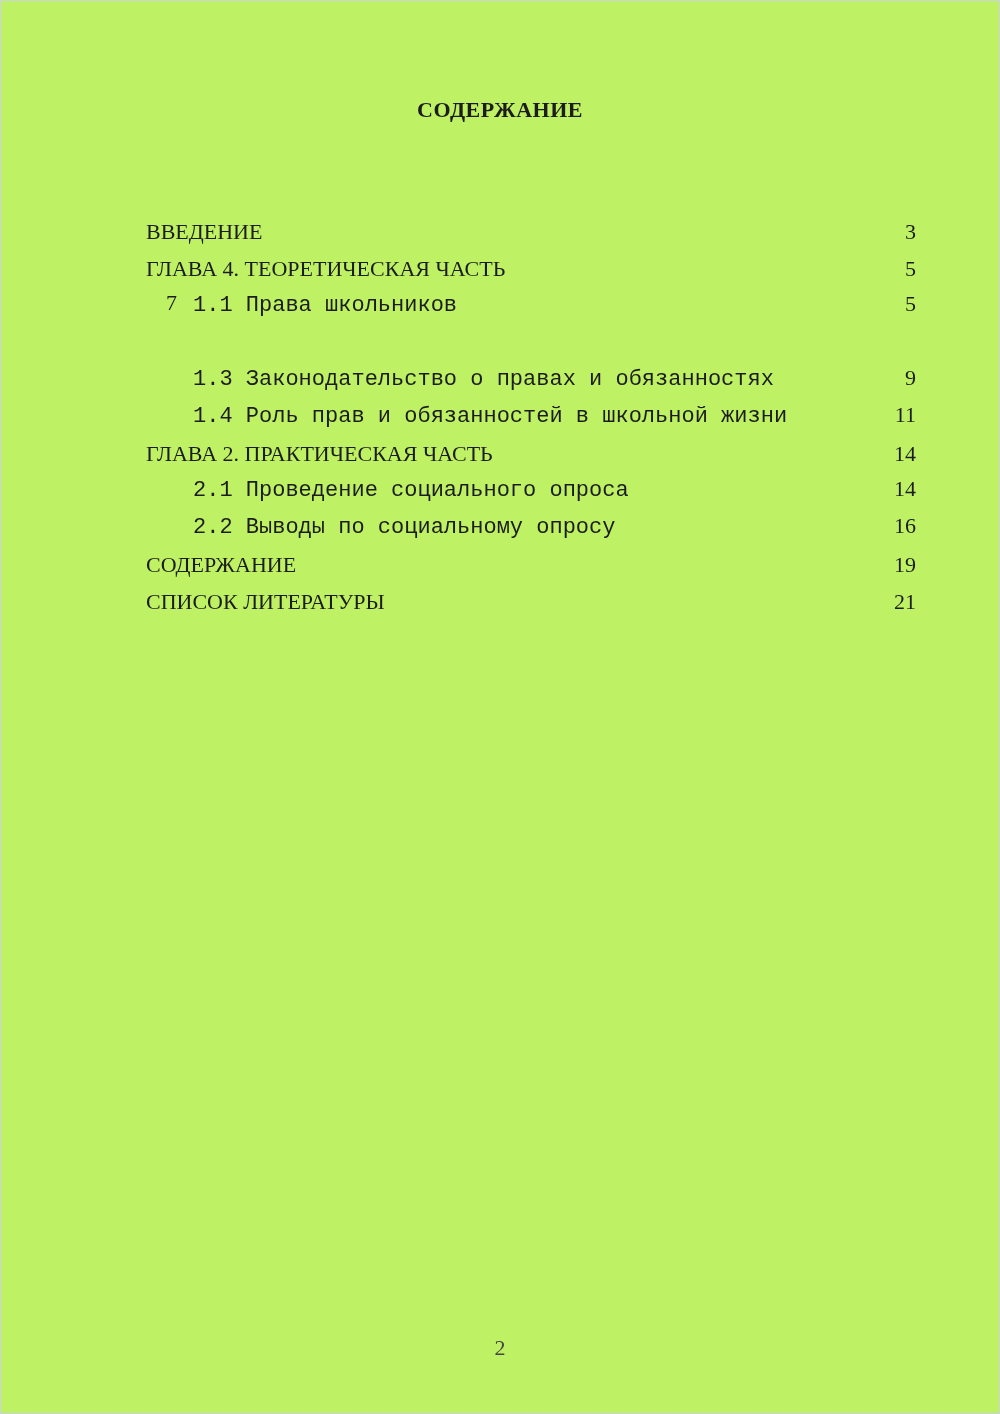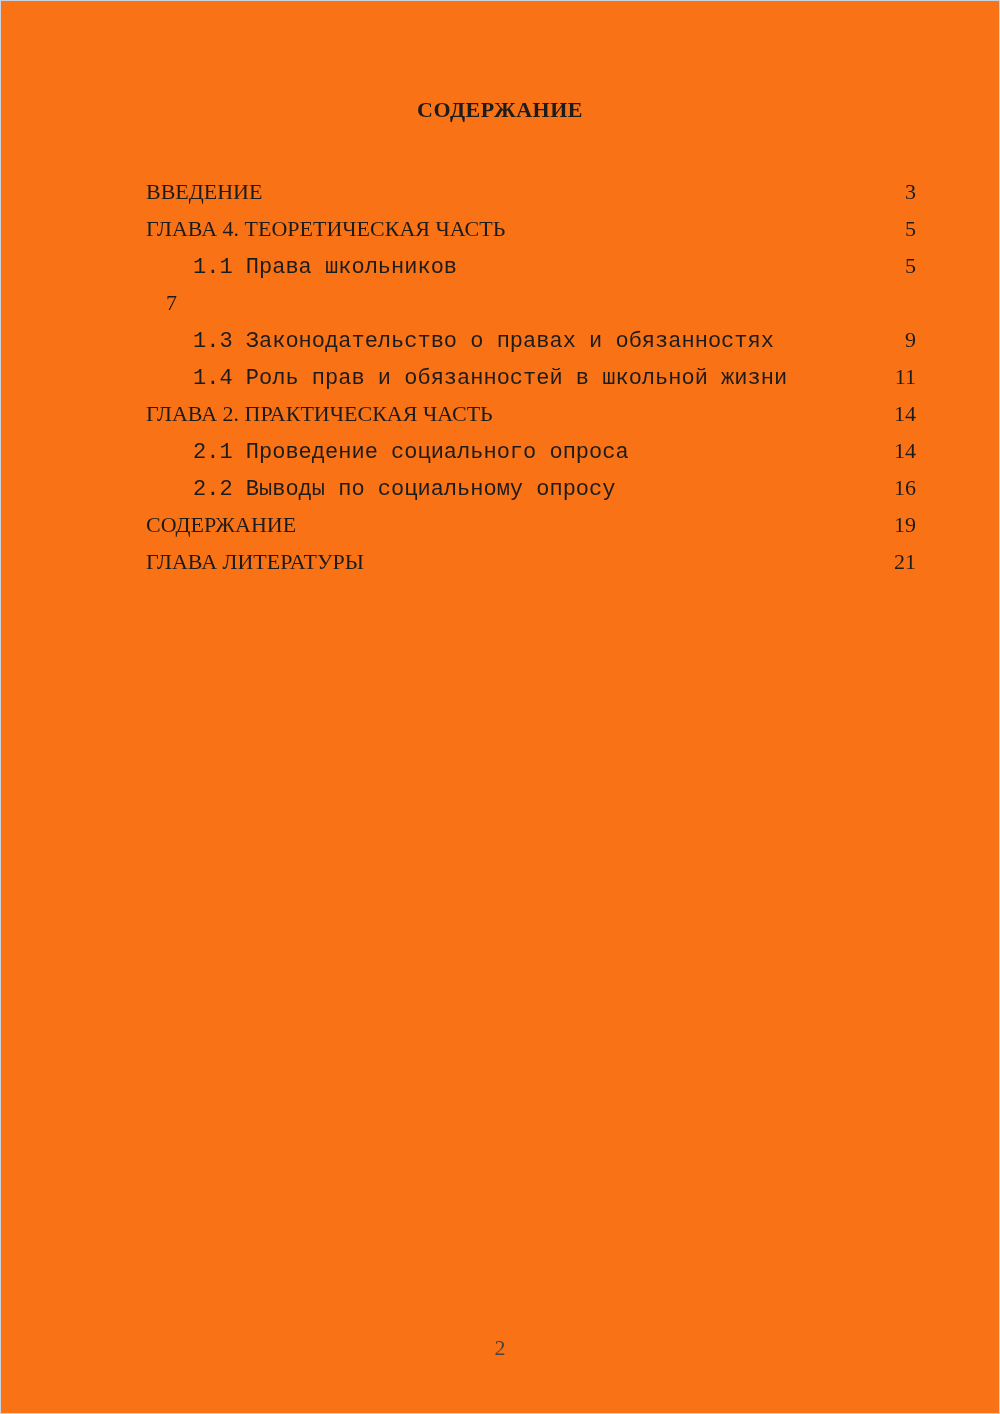--- a/index.html
+++ b/index.html
@@ -4,21 +4,21 @@
 <style>
   * { margin: 0; padding: 0; box-sizing: border-box; }
   html, body {
     background: #ffffff;
     font-family: "Liberation Serif", "DejaVu Serif", serif;
   }
   .page {
     position: relative;
     width: 1000px;
     height: 1414px;
-    background: #f97316;
+    background: #bef264;
     border: 1px solid #c9d2de;
     overflow: hidden;
   }
   .toc-title {
     margin-top: 96px;
     text-align: center;
     font-size: 22px;
     font-weight: bold;
     letter-spacing: 0.5px;
     color: #1c1c1c;
@@ -35,20 +35,21 @@
     height: 37px;
     font-size: 22px;
     color: #1c1c1c;
   }
   .toc-row.indent .toc-label {
     padding-left: 47px;
     font-family: Liberation Mono, monospace;
   }
   .toc-label {
     white-space: nowrap;
+    margin-top: 40px;
   }
   .toc-page {
     white-space: nowrap;
     padding-left: 20px;
   }
   .page-number {
     position: absolute;
     bottom: 52px;
     left: 0;
     width: 100%;
@@ -97,19 +98,19 @@
       </div>
       <div class="toc-row indent">
         <span class="toc-label">2.2 Выводы по социальному опросу</span>
         <span class="toc-page">16</span>
       </div>
       <div class="toc-row">
         <span class="toc-label">СОДЕРЖАНИЕ</span>
         <span class="toc-page">19</span>
       </div>
       <div class="toc-row">
-        <span class="toc-label">ГЛАВА ЛИТЕРАТУРЫ</span>
+        <span class="toc-label">СПИСОК ЛИТЕРАТУРЫ</span>
         <span class="toc-page">21</span>
       </div>
     </div>
 
   <div class="page-number">2</div>
 </div>
 
 </body></html>

